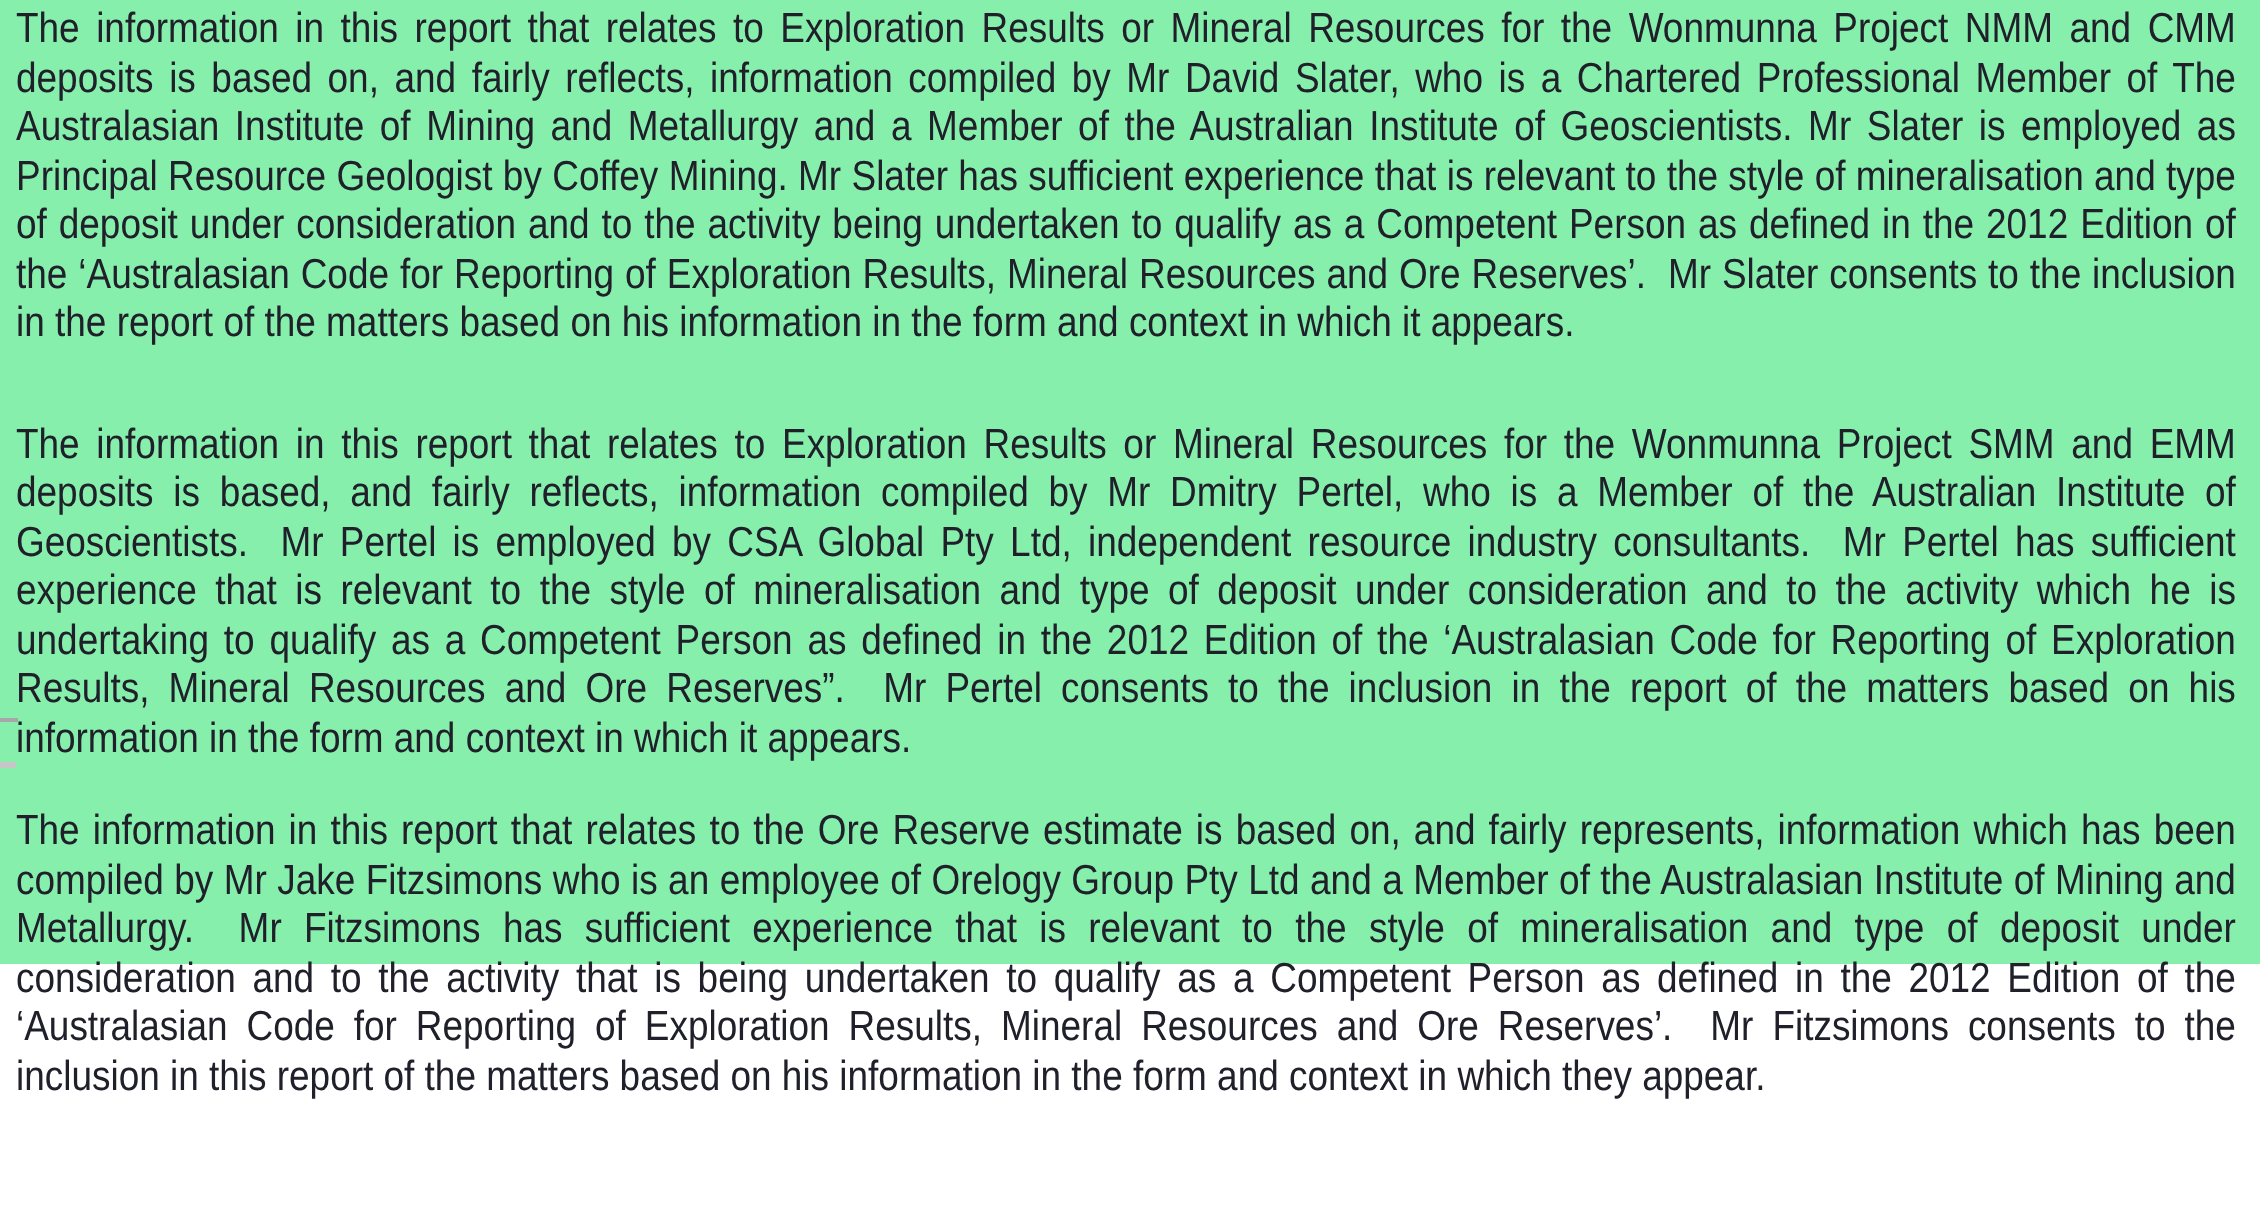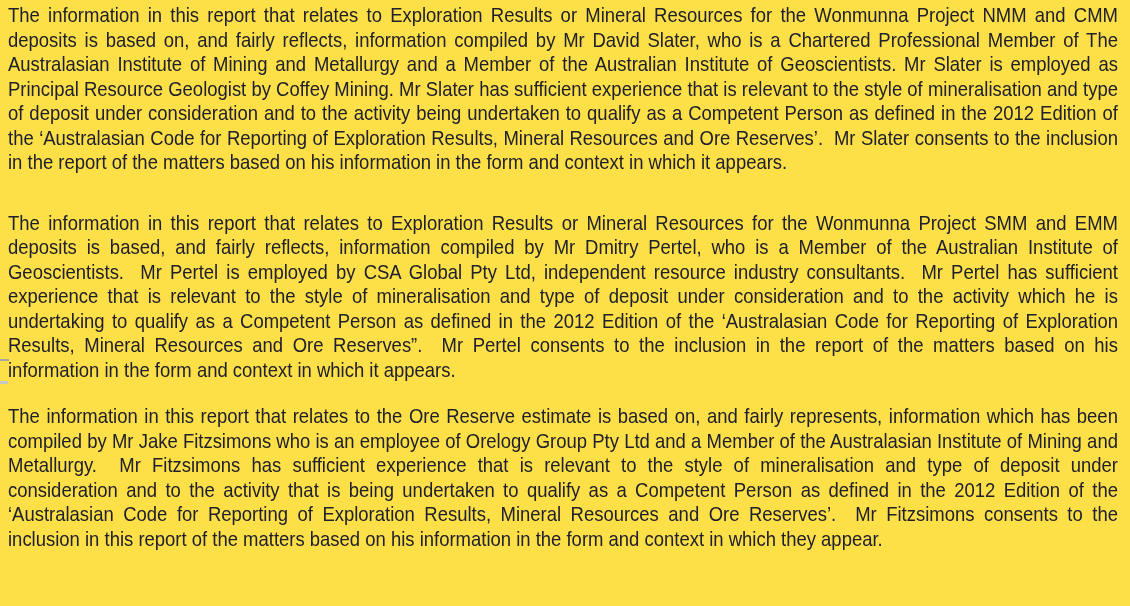--- a/index.html
+++ b/index.html
@@ -5,22 +5,22 @@
   html, body { margin: 0; padding: 0; }
   body {
     width: 1130px;
     height: 606px;
     background: #ffffff;
     overflow: hidden;
   }
   .page {
     position: relative;
     width: 1130px;
-    height: 606px;
-    background: #fde047;
+    height: 482px;
+    background: #86efac;
   }
   
   .text-block {
     position: absolute;
     left: 8px;
     top: 3px;
     width: 1262px;
     transform: scaleX(0.8795);
     transform-origin: 0 0;
     font-family: "Liberation Sans", sans-serif;

